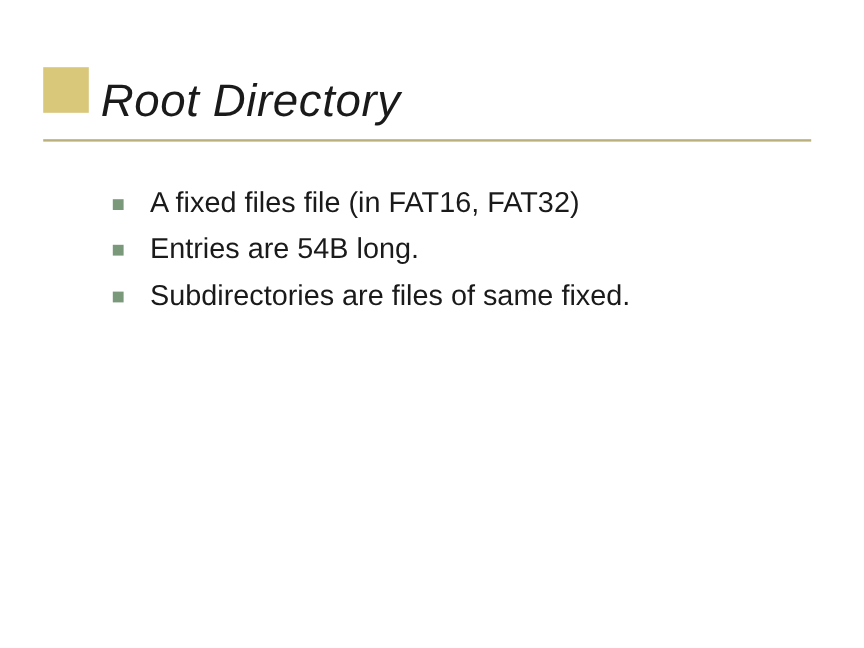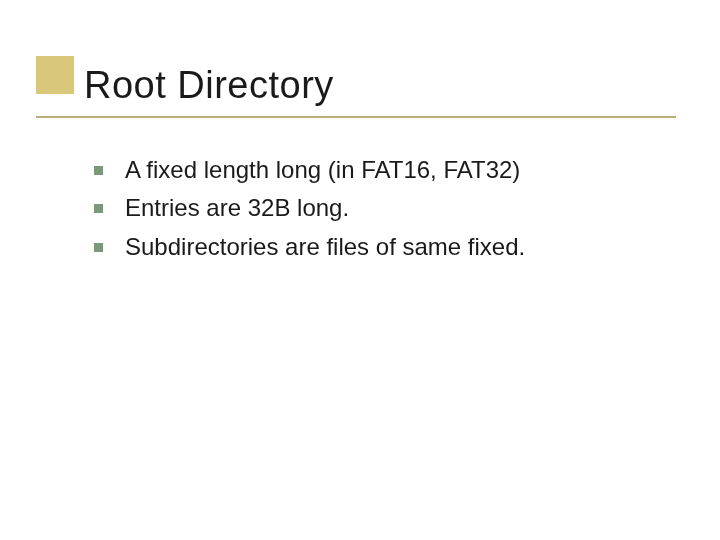--- a/index.html
+++ b/index.html
@@ -34,20 +34,21 @@
   }
   .title-text {
     position: absolute;
     left: 48px;
     top: -6px;
     font-size: 38px;
     font-weight: 400;
     letter-spacing: 0.5px;
     color: #1a1a1a;
     white-space: nowrap;
+    font-style: italic;
   }
   .underline {
     position: absolute;
     left: 0;
     top: 46px;
     width: 640px;
     height: 2px;
     background: #b9b07c;
   }
   .body {
@@ -83,26 +84,26 @@
   <div class="title-bar">
     <div class="accent-block"></div>
     <div class="title-text">Root Directory</div>
     <div class="underline"></div>
   </div>
 
   <div class="body">
 
     <div class="bullet-row">
       <div class="bullet-mark"></div>
-      <div class="bullet-text">A fixed length long (in FAT16, FAT32)</div>
+      <div class="bullet-text">A fixed files file (in FAT16, FAT32)</div>
     </div>
 
     <div class="bullet-row">
       <div class="bullet-mark"></div>
-      <div class="bullet-text">Entries are 32B long.</div>
+      <div class="bullet-text">Entries are 54B long.</div>
     </div>
 
     <div class="bullet-row">
       <div class="bullet-mark"></div>
       <div class="bullet-text">Subdirectories are files of same fixed.</div>
     </div>
 
   </div>
 </div>
 

